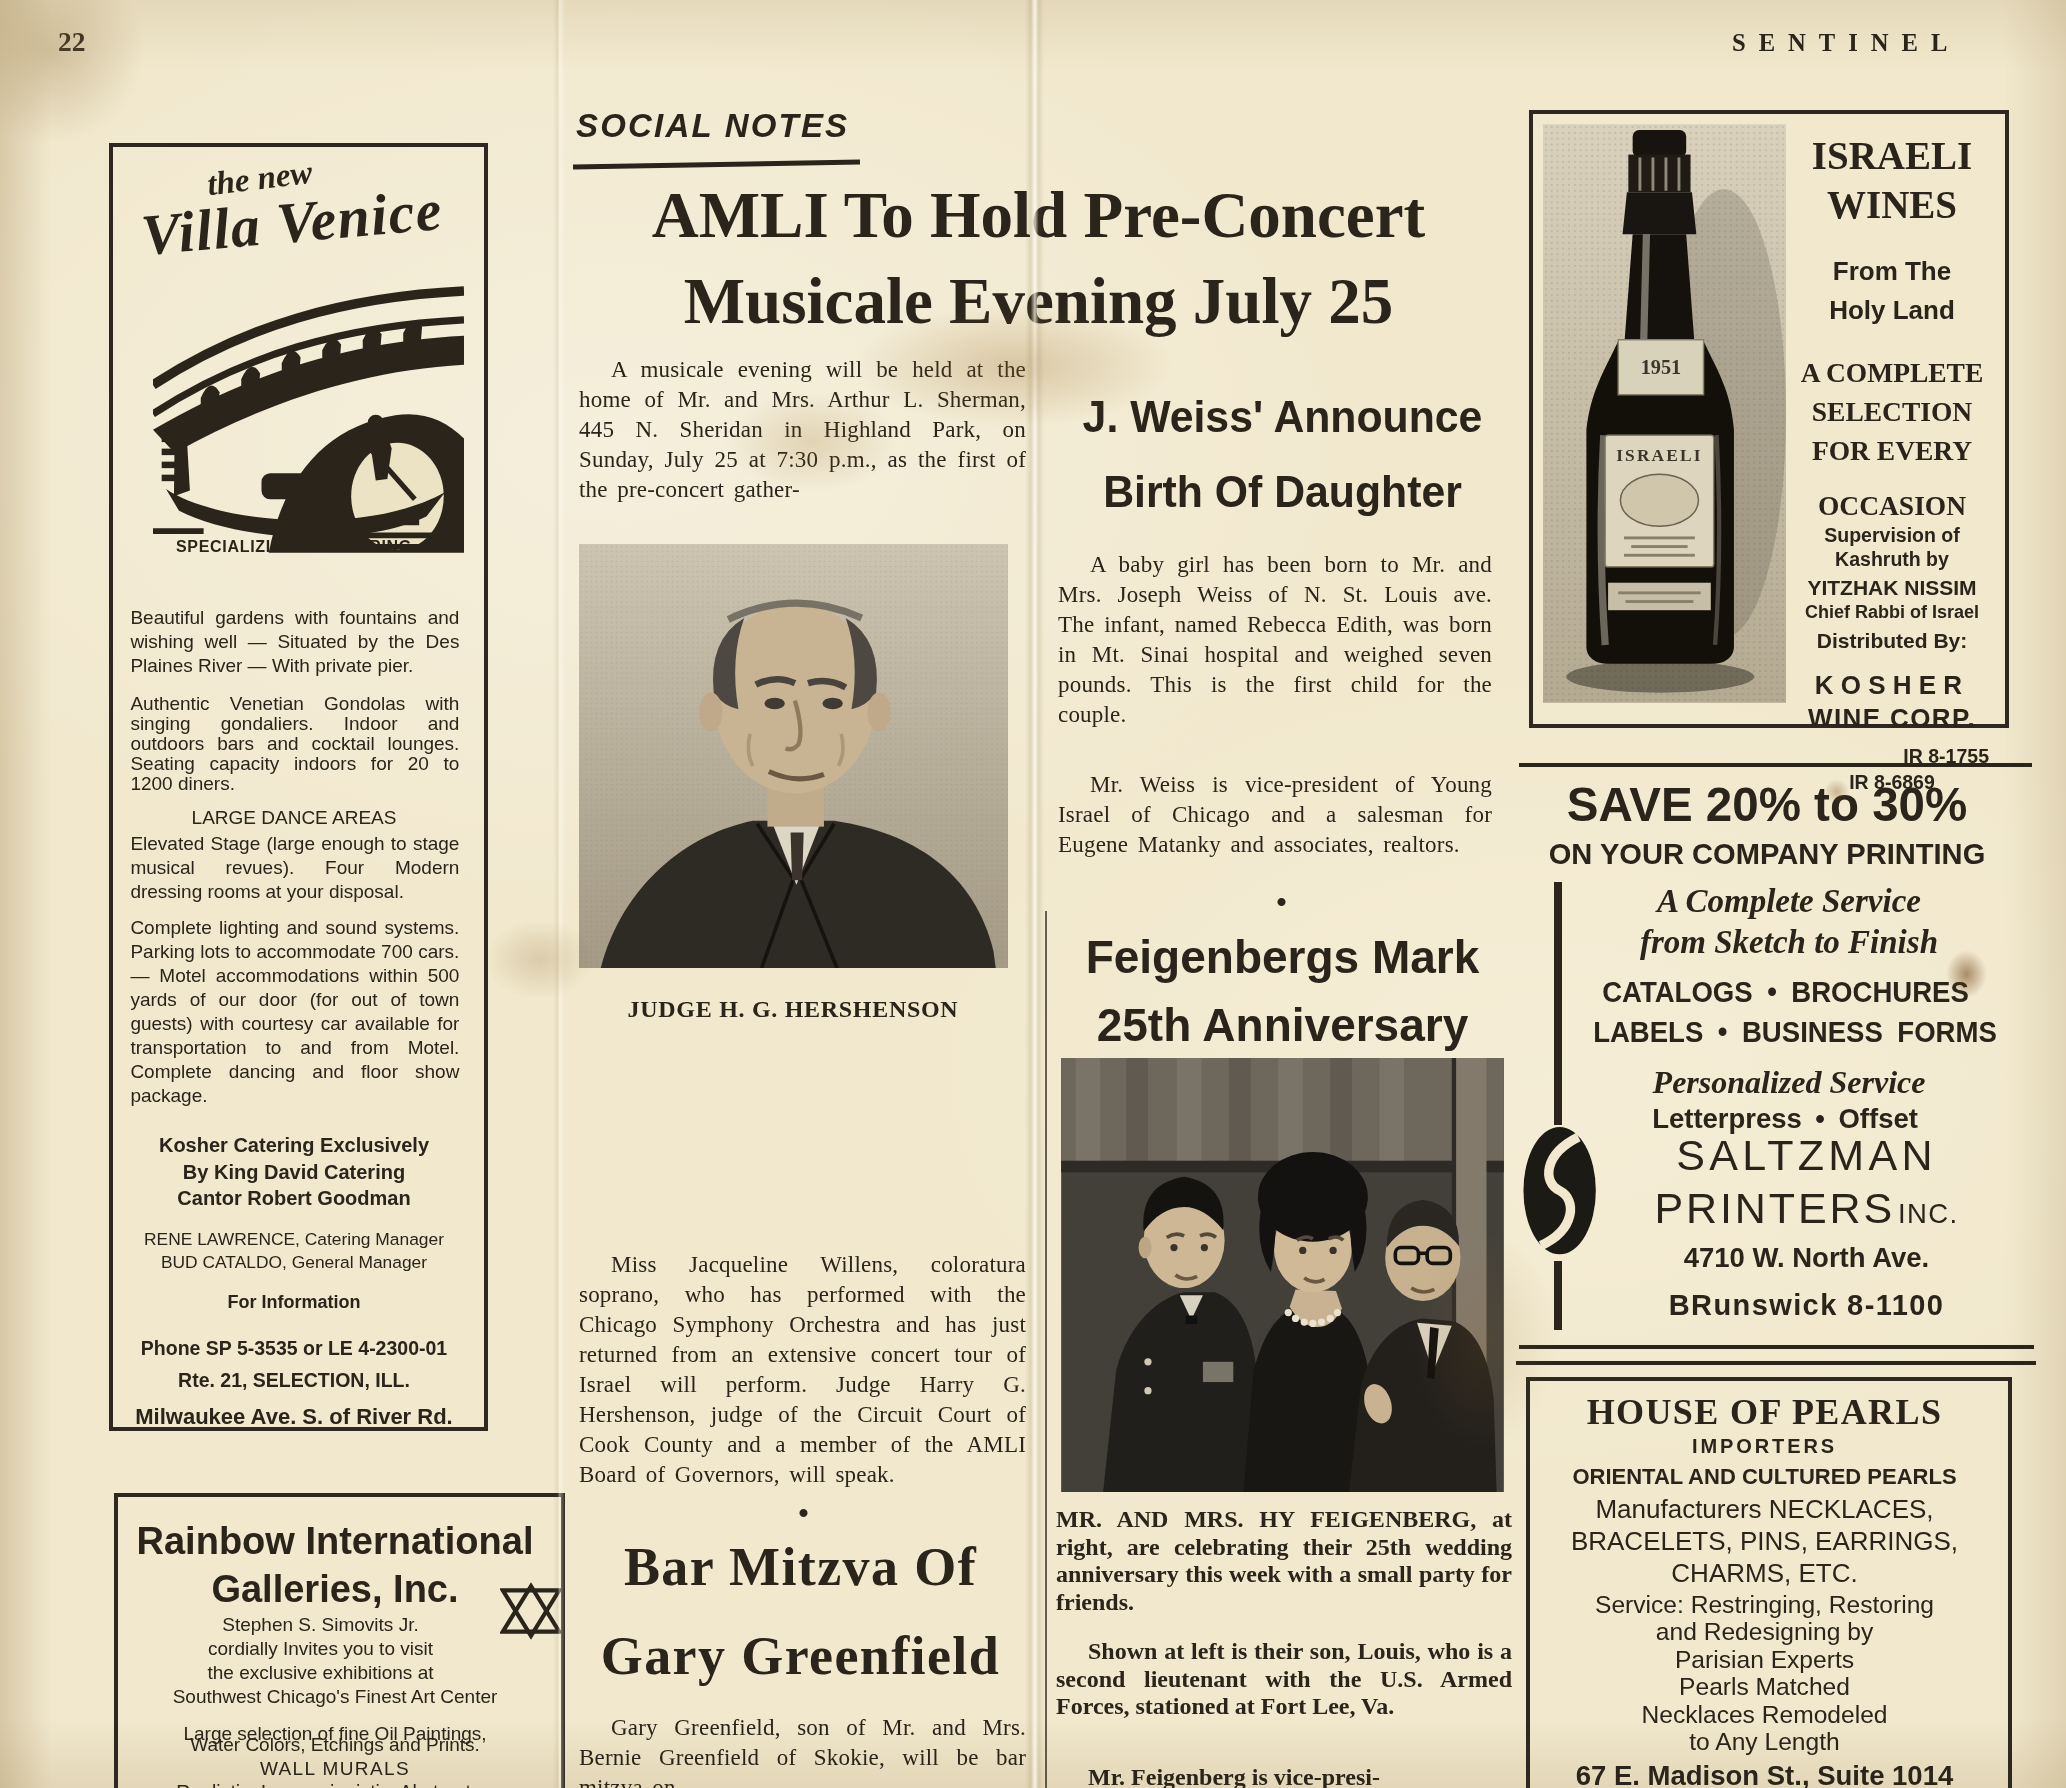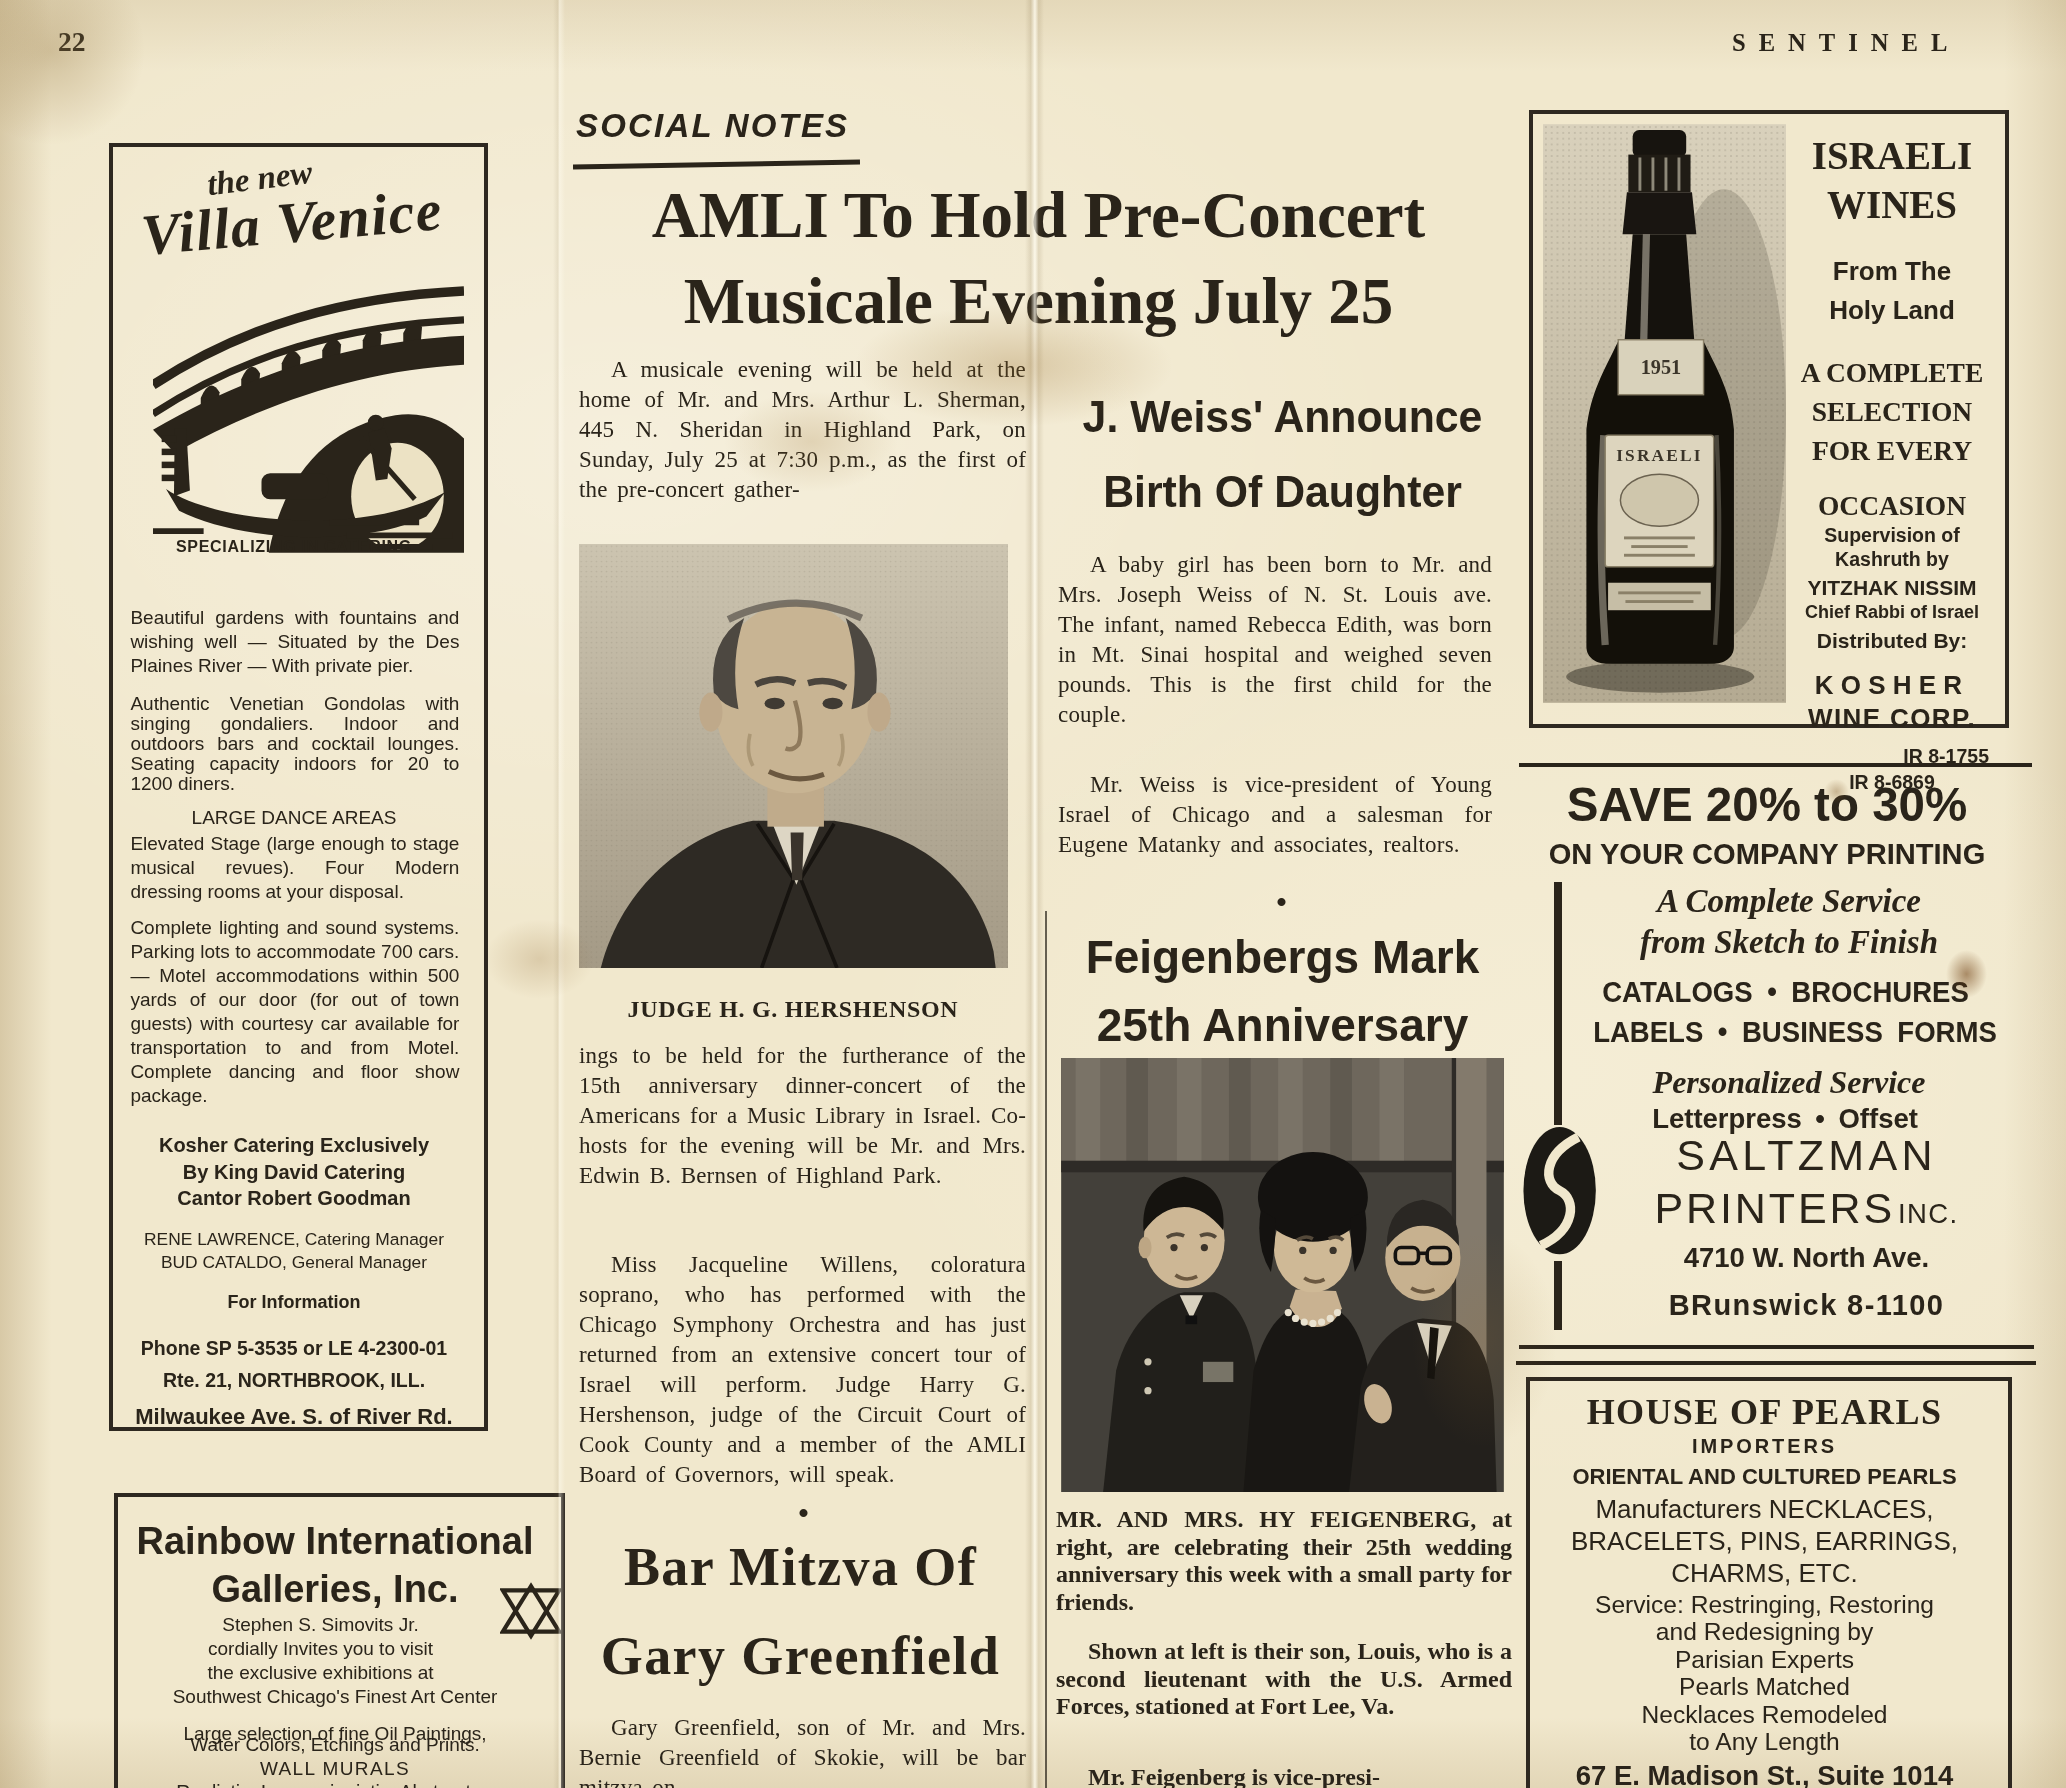--- a/index.html
+++ b/index.html
@@ -86,21 +86,21 @@
     <div class="abs san c nw" style="left:0;top:660px;width:362px;font-size:19px;">LARGE DANCE AREAS</div>
     <div class="abs san j" style="left:17.4px;top:685px;width:329px;font-size:19px;line-height:24px;">Elevated Stage (large enough to stage musical revues). Four Modern dressing rooms at your disposal.</div>
     <div class="abs san j" style="left:17.4px;top:769px;width:329px;font-size:19px;line-height:24px;">Complete lighting and sound systems. Parking lots to accommodate 700 cars. — Motel accommodations within 500 yards of our door (for out of town guests) with courtesy car available for transportation to and from Motel. Complete dancing and floor show package.</div>
     <div class="abs san b c nw" style="left:0;top:987px;width:362px;font-size:20px;">Kosher Catering Exclusively</div>
     <div class="abs san b c nw" style="left:0;top:1014px;width:362px;font-size:20px;">By King David Catering</div>
     <div class="abs san b c nw" style="left:0;top:1040px;width:362px;font-size:20px;">Cantor Robert Goodman</div>
     <div class="abs san c nw" style="left:0;top:1082px;width:362px;font-size:17.4px;">RENE LAWRENCE, Catering Manager</div>
     <div class="abs san c nw" style="left:0;top:1105px;width:362px;font-size:17.4px;">BUD CATALDO, General Manager</div>
     <div class="abs san b c nw" style="left:0;top:1145px;width:362px;font-size:18px;">For Information</div>
     <div class="abs san b c nw" style="left:0;top:1190px;width:362px;font-size:19.5px;">Phone SP 5-3535 or LE 4-2300-01</div>
-    <div class="abs san b c nw" style="left:0;top:1222px;width:362px;font-size:19.5px;">Rte. 21, NORTHBROOK, ILL.</div>
+    <div class="abs san b c nw" style="left:0;top:1222px;width:362px;font-size:19.5px;">Rte. 21, SELECTION, ILL.</div>
     <div class="abs san b c nw" style="left:0;top:1257px;width:362px;font-size:22px;">Milwaukee Ave. S. of River Rd.</div>
   </div>
 
   <div class="abs adbox" style="left:114px;top:1493px;width:443px;height:376px;">
     <div class="abs san b c nw" style="left:0;top:23px;width:434px;font-size:38px;">Rainbow International</div>
     <div class="abs san b c nw" style="left:0;top:71px;width:434px;font-size:38px;">Galleries, Inc.</div>
     <div class="abs san c nw" style="left:0;top:117px;width:405px;font-size:19px;">Stephen S. Simovits Jr.</div>
     <div class="abs san c nw" style="left:0;top:141px;width:405px;font-size:19px;">cordially Invites you to visit</div>
     <div class="abs san c nw" style="left:0;top:165px;width:405px;font-size:19px;">the exclusive exhibitions at</div>
     <div class="abs san c nw" style="left:0;top:189px;width:434px;font-size:19px;">Southwest Chicago's Finest Art Center</div>
@@ -151,21 +151,20 @@
     <path d="M316,192 q28,-8 52,6" stroke="#4a443c" stroke-width="9" fill="none"></path>
     <ellipse cx="270" cy="220" rx="14" ry="8" fill="#3f3a33"></ellipse>
     <ellipse cx="350" cy="220" rx="14" ry="8" fill="#3f3a33"></ellipse>
     <path d="M298,216 q12,42 5,60 q-8,10 -18,6" stroke="#8f7a5c" stroke-width="6" fill="none"></path>
     <path d="M262,314 q38,18 76,4" stroke="#6b5840" stroke-width="7" fill="none"></path>
     <path d="M236,262 q-6,26 4,44" stroke="#a08b6a" stroke-width="5" fill="none" opacity=".7"></path>
     <path d="M362,262 q6,26 -4,44" stroke="#a08b6a" stroke-width="5" fill="none" opacity=".7"></path>
   </svg>
   <div class="abs ser b c nw" style="left:576px;top:996px;width:434px;font-size:24px;letter-spacing:0.7px;">JUDGE H. G. HERSHENSON</div>
 
-  <div class="abs bodytext" style="left:579px;top:1041px;width:447px;">ings to be held for the furtherance of the 15th anniversary dinner-concert of the Americans for a Music Library in Israel. Co-hosts for the evening will be Mr. and Mrs. Edwin B. Bernsen of Highland Park.</div>
   <div class="abs bodytext indent" style="left:579px;top:1250px;width:447px;">Miss Jacqueline Willens, coloratura soprano, who has performed with the Chicago Symphony Orchestra and has just returned from an extensive concert tour of Israel will perform. Judge Harry G. Hershenson, judge of the Circuit Court of Cook County and a member of the AMLI Board of Governors, will speak.</div>
   <div class="abs ser b c nw" style="left:782px;top:1496px;width:43px;font-size:30px;">•</div>
 
   <div class="abs ser b c nw" style="left:576px;top:1536px;width:449px;font-size:54px;letter-spacing:1.4px;">Bar Mitzva Of</div>
   <div class="abs ser b c nw" style="left:576px;top:1625px;width:449px;font-size:54px;letter-spacing:1.4px;">Gary Greenfield</div>
   <div class="abs bodytext indent" style="left:579px;top:1713px;width:447px;">Gary Greenfield, son of Mr. and Mrs. Bernie Greenfield of Skokie, will be bar mitzva on</div>
 
   <div class="abs san b c nw" style="left:1051px;top:391px;width:463px;font-size:45px;transform:scaleX(.95);">J. Weiss' Announce</div>
   <div class="abs san b c nw" style="left:1051px;top:466px;width:463px;font-size:45px;transform:scaleX(.95);">Birth Of Daughter</div>
   <div class="abs bodytext indent" style="left:1058px;top:550px;width:434px;">A baby girl has been born to Mr. and Mrs. Joseph Weiss of N. St. Louis ave. The infant, named Rebecca Edith, was born in Mt. Sinai hospital and weighed seven pounds. This is the first child for the couple.</div>

